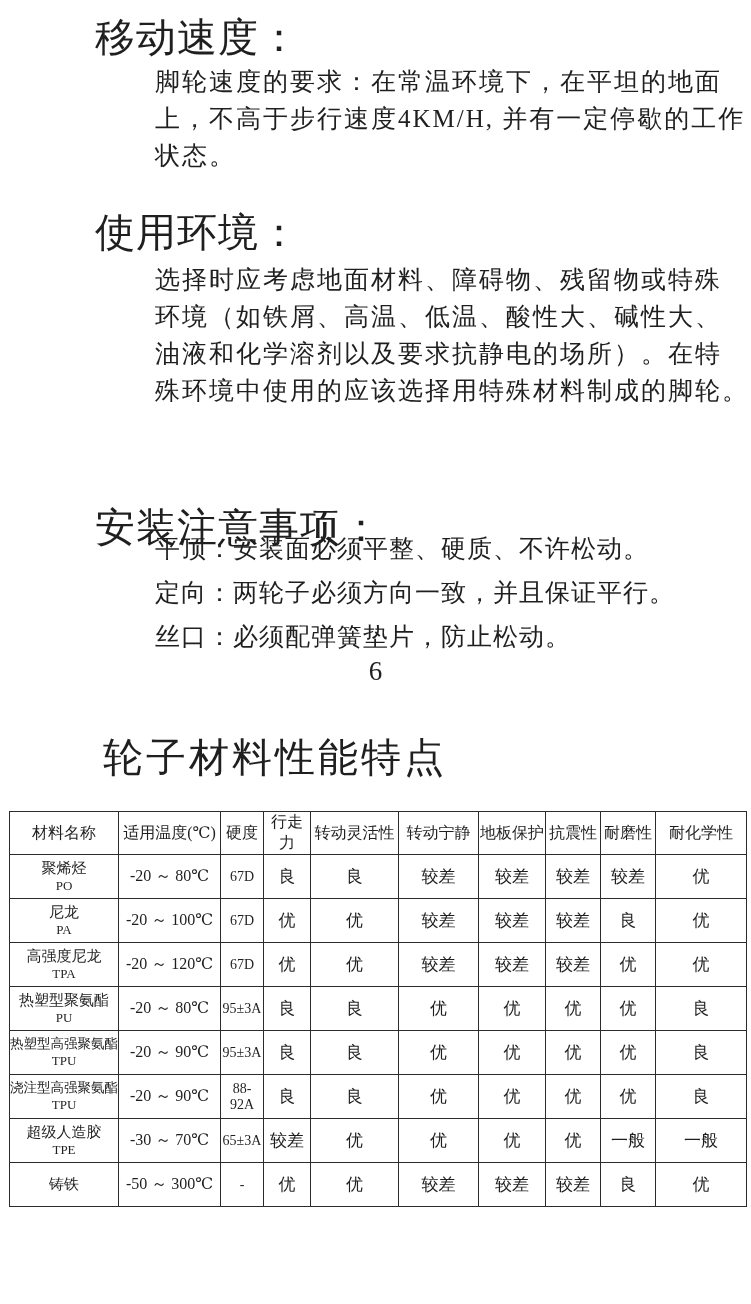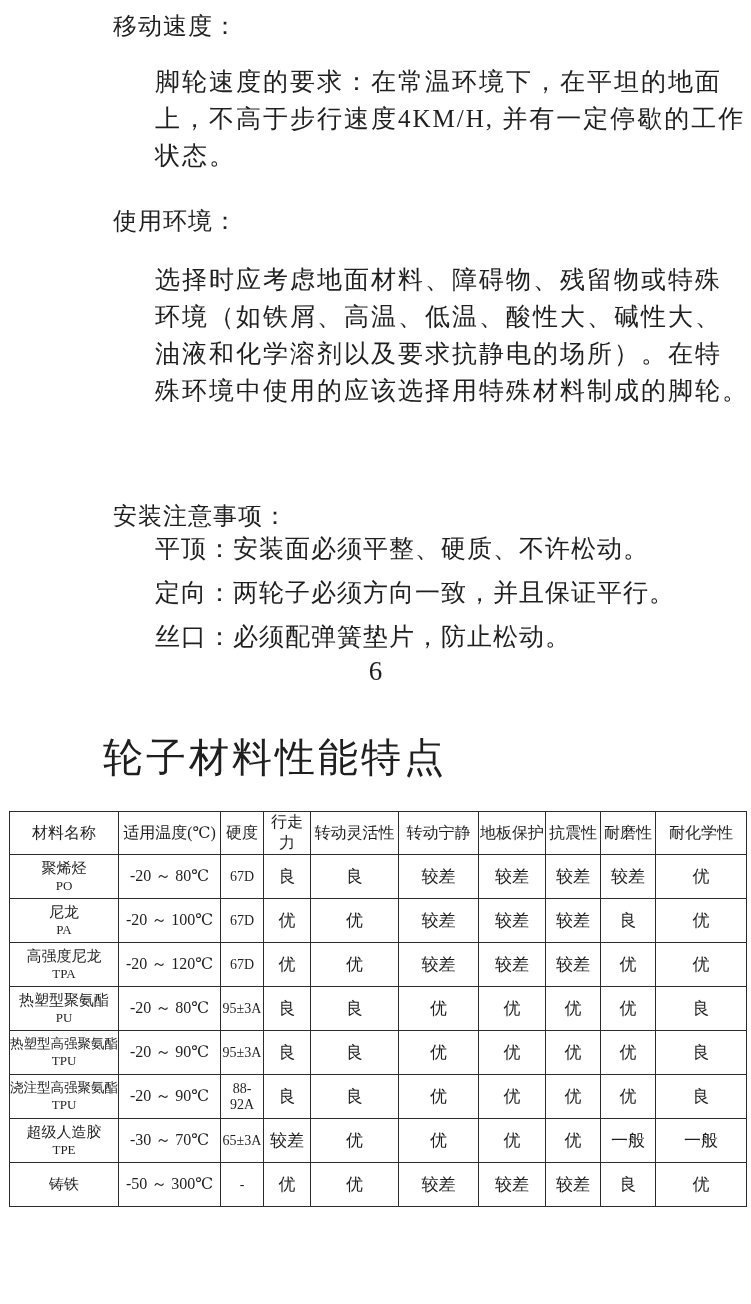--- a/index.html
+++ b/index.html
@@ -7,23 +7,23 @@
     position: relative;
     width: 751px;
     height: 1304px;
     background: #ffffff;
     font-family: "Liberation Serif", "DejaVu Serif", serif;
     color: #1f1f1f;
     overflow: hidden;
   }
   .sec-heading {
     position: absolute;
-    left: 113px;
+    left: 95px;
     margin: 0;
-    font-size: 24px;
+    font-size: 40px;
     font-weight: 400;
     letter-spacing: 1px;
     white-space: nowrap;
     text-align: right;
   }
   .sec-body {
     position: absolute;
     left: 155px;
     margin: 0;
     font-size: 25px;

